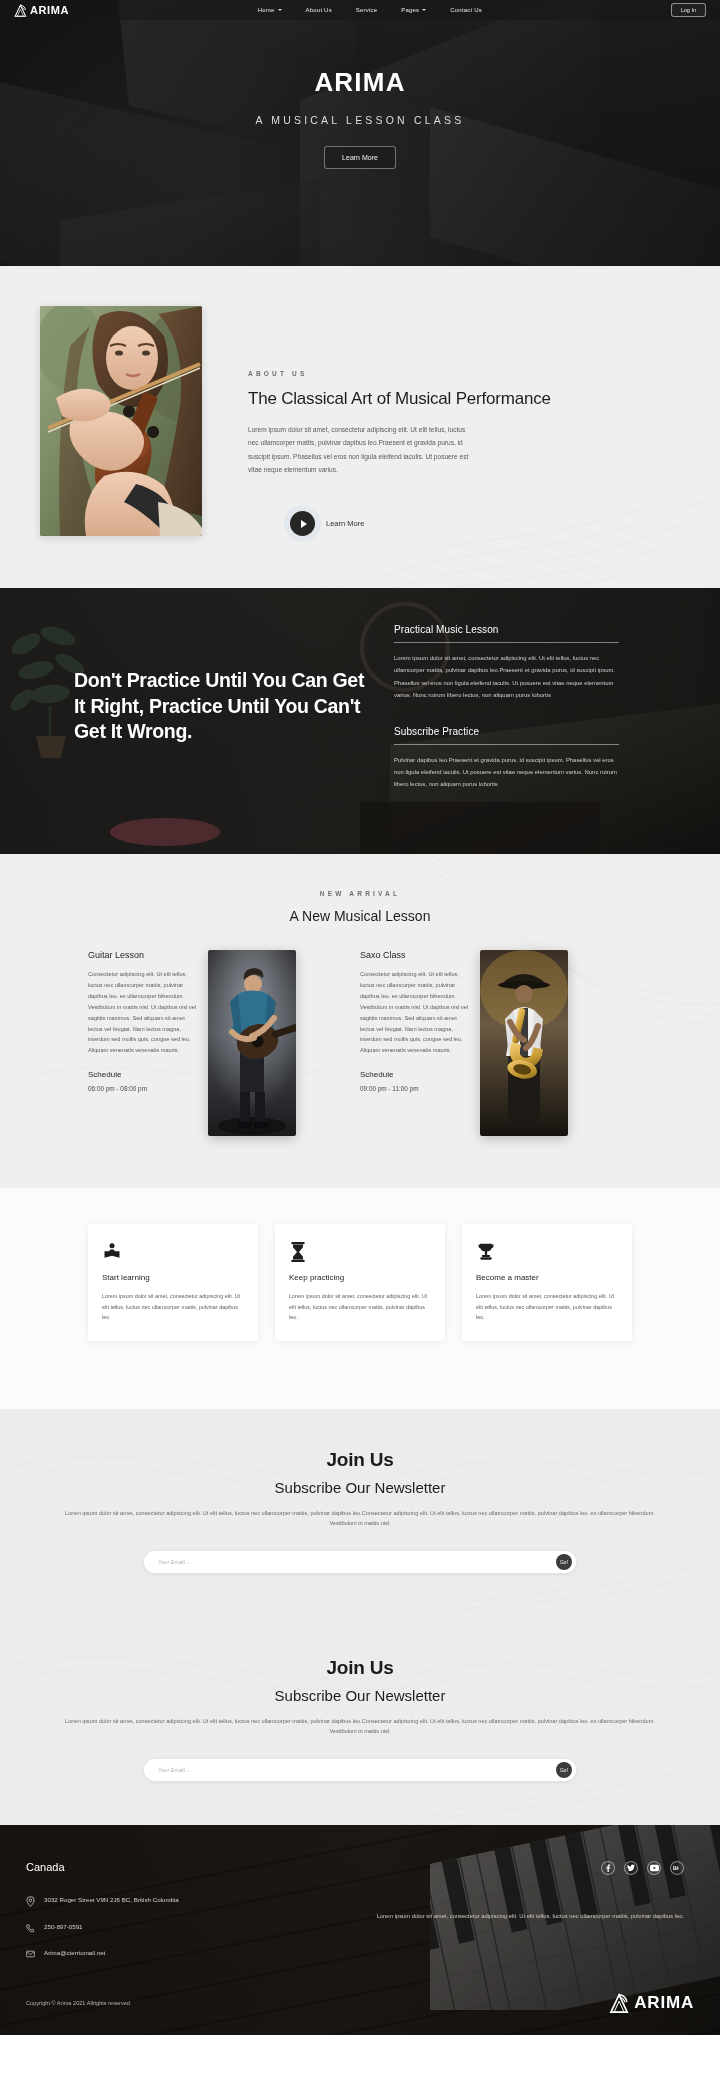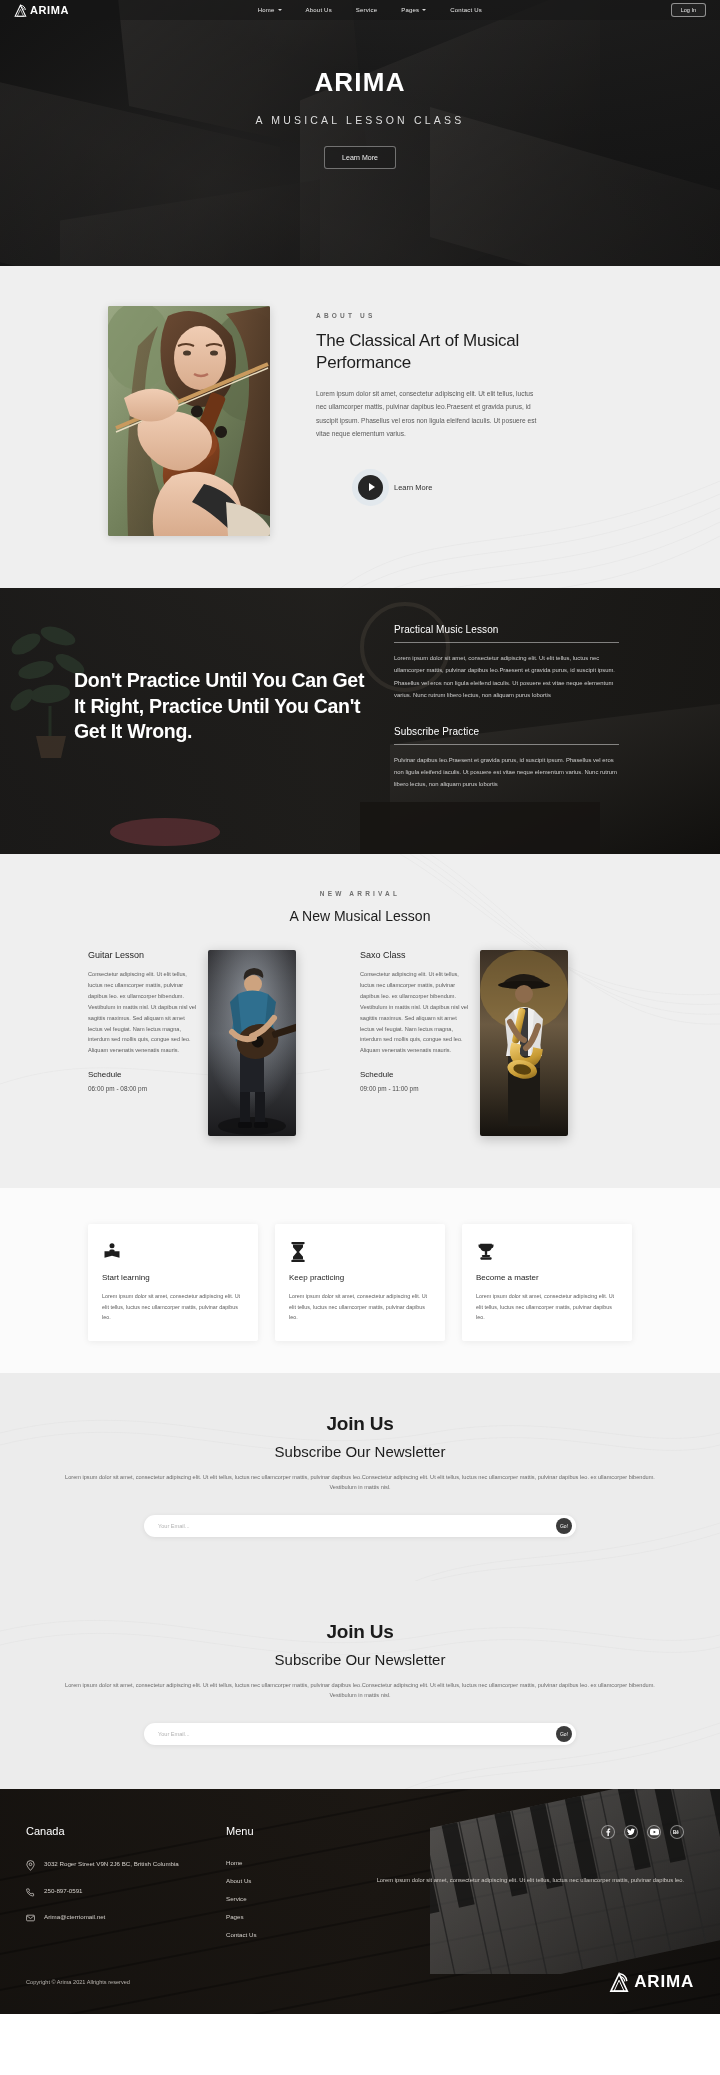--- a/index.html
+++ b/index.html
@@ -71,21 +71,21 @@
     border: 1px solid rgba(200,200,200,.5);
     background: rgba(25,25,25,.45);
     color: #f0f0f0; font-size: 7px; padding: 7px 17px; border-radius: 3px; cursor: pointer;
   }
 
   
   .about {
     position: relative; background: #efefef; padding: 40px 0 52px; overflow: hidden;
   }
   .wave { position: absolute; inset: 0; pointer-events: none; opacity: .5;}
-  .about-row { position: relative; z-index: 2; display: flex; gap: 46px; padding: 0 108px; align-items: flex-start; }
+  .about-row { position: relative; z-index: 2; display: flex; gap: 46px; padding: 0 40px; align-items: flex-end; }
   .about-photo {
     width: 162px; height: 230px; flex: 0 0 162px;
     border-radius: 2px; overflow: hidden; position: relative;
     box-shadow: 0 2px 10px rgba(0,0,0,.14);
     background: linear-gradient(160deg,#8c9b7a,#5e6b4f);
   }
   .about-photo svg { display:block; width:100%; height:100%; }
   .about-col { flex: 1; padding-top: 6px; }
   .eyebrow {
     font-size: 6.5px; letter-spacing: 3.2px; color: #6e6e6e; font-weight: 700; text-transform: uppercase;
@@ -140,21 +140,21 @@
   .lesson { display:flex; gap: 0; width: 50%;}
   .lesson-txt { width: 120px; padding-right: 11px;}
   .lesson-h3 { font-size: 9px; color:#1f1f1f; font-weight:400; }
   .lesson-p { font-size: 5.6px; line-height: 1.95; color:#5b5b5b; margin-top:9px; }
   .sched-h { font-size: 8px; color:#1f1f1f; margin-top: 14px; font-weight:400;}
   .sched-t { font-size: 6.4px; color:#4a4a4a; margin-top: 6px; }
   .lesson-img { width: 88px; height: 186px; border-radius:2px; overflow:hidden; box-shadow:0 3px 12px rgba(0,0,0,.22); flex:0 0 88px;}
   .lesson-img svg { display:block; width:100%; height:100%; }
 
   
-  .features { background:#fbfbfb; padding: 36px 0 32px; }
+  .features { background:#fbfbfb; padding: 36px 0 68px; }
   .feat-row { display:flex; gap: 17px; padding: 0 88px; }
   .feat {
     flex:1; background:#fff; padding: 16px 14px 18px; border-radius:2px;
     box-shadow: 0 1px 7px rgba(0,0,0,.07);
   }
   .feat-icon { height: 22px; display:flex; align-items:flex-end; }
   .feat-h4 { font-size: 8px; color:#1f1f1f; margin-top: 11px; font-weight:400;}
   .feat-p { font-size: 5.4px; line-height:1.95; color:#5f5f5f; margin-top: 9px;}
 
   
@@ -636,30 +636,20 @@
           <div class="f-item">
             <svg width="9" height="10" viewBox="0 0 16 16" fill="none" stroke="#d6d2cd" stroke-width="1.3">
               <rect x="1" y="3" width="14" height="10" rx="1.6"></rect>
                 <path d="M1.6 4l6.4 5 6.4-5"></path>
             </svg>
             <span>Arima@cterriomail.net</span>
           </div>
         </div>
       </div>
 
-      <div class="fcol-2">
-        <div class="f-h3">Menu</div>
-        <nav class="f-menu">
-          <a>Home</a>
-          <a>About Us</a>
-          <a>Service</a>
-          <a>Pages</a>
-          <a>Contact Us</a>
-        </nav>
-      </div>
 
       <div class="fcol-3">
         <div class="socials">
           <div class="soc">
             <svg width="8" height="8" viewBox="0 0 12 12" fill="#fff">
                 <path d="M7.3 12V6.9h1.7l.26-2H7.3V3.6c0-.58.16-.97 1-.97h1.06V.84A14 14 0 0 0 7.81.76c-1.53 0-2.58.93-2.58 2.65V4.9H3.5v2h1.73V12z"></path>
               </svg>
           </div>
           <div class="soc">
             <svg width="8" height="8" viewBox="0 0 14 12" fill="#fff">

